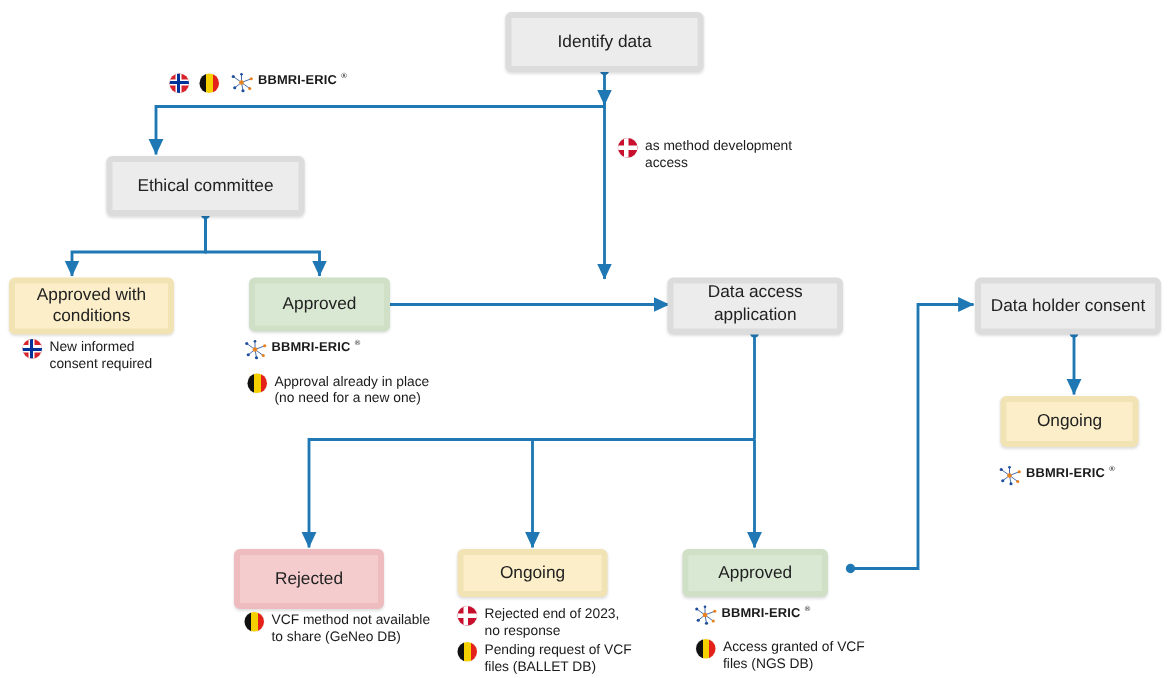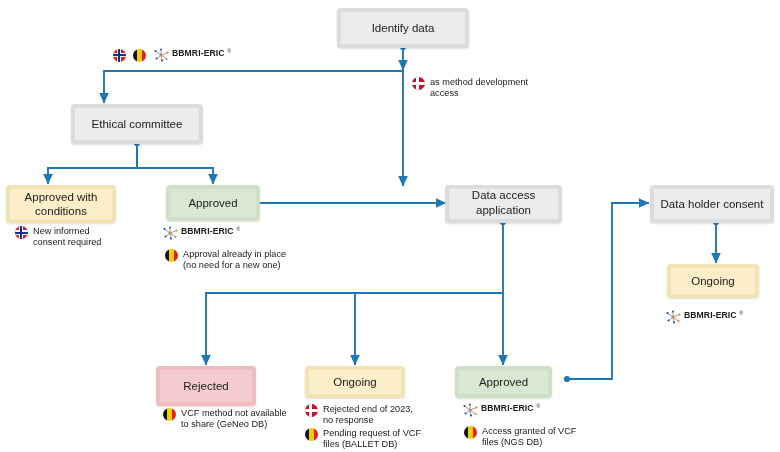--- a/index.html
+++ b/index.html
@@ -191,21 +191,21 @@
         <circle cx="7" cy="21" r="2.1" fill="#1f4e9c"></circle>
         <circle cx="18" cy="25" r="2.1" fill="#1f4e9c"></circle>
         <circle cx="27" cy="22" r="2.1" fill="#e8821e"></circle>
         <circle cx="16" cy="3" r="1.8" fill="#1f4e9c"></circle>
       </svg>
       <span>BBMRI-ERIC</span>
         <sup>®</sup>
     </span>
   </div>
 
-  <div class="annot" style="left:412px;top:77px;">
+  <div class="annot" style="left:412px;top:92px;">
     <span class="flag dk"></span>
     <span class="txt">
       <span>as method development</span><br>
       <span>access</span>
     </span>
   </div>
 
   <div class="annot" style="left:15px;top:226px;">
     <span class="flag no">
         <i></i>

